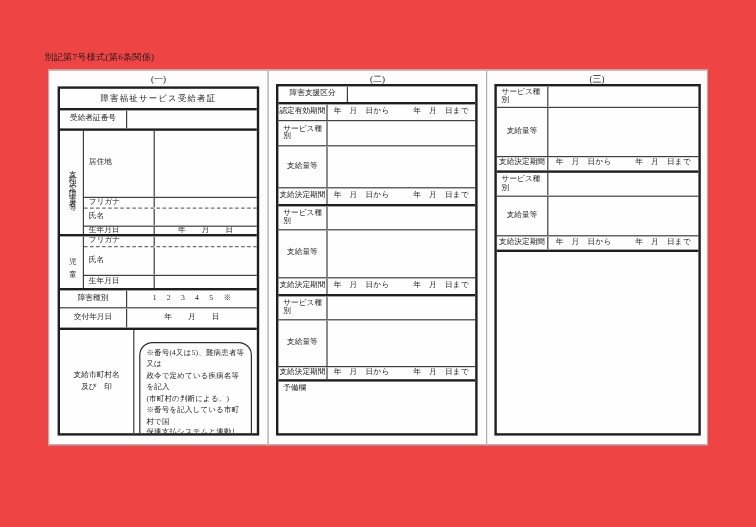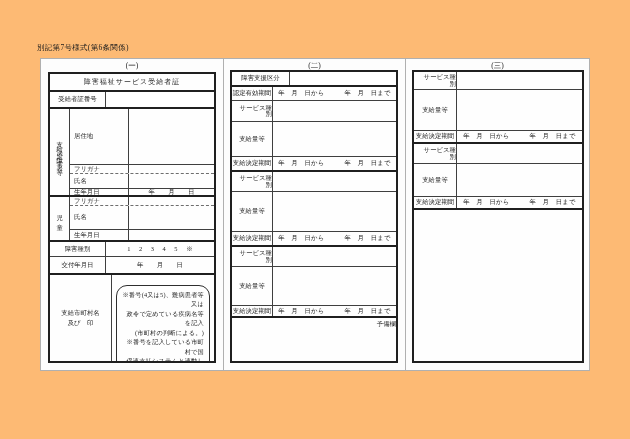--- a/index.html
+++ b/index.html
@@ -1,24 +1,24 @@
 <!DOCTYPE html>
 <html><head>
 <meta charset="utf-8">
 <style>
   html,body{margin:0;padding:0;background:#fbfbfb;}
-  .page{position:relative;width:630px;height:439px;background:#fdba74;overflow:hidden;
+  .page{position:relative;width:630px;height:439px;background:#ef4444;overflow:hidden;
         font-family:"Liberation Serif","DejaVu Serif",serif;color:#1c1c1c;}
   .form-code{position:absolute;left:37px;top:43px;font-size:7.5px;letter-spacing:.3px;}
   .card{position:absolute;top:58px;height:313px;border:1px solid #b0b0b0;background:#fdfdfd;box-sizing:border-box;}
   .card1{left:40px;width:184px;}
   .card2{left:223px;width:183px;}
   .card3{left:405px;width:185px;}
   .index{position:absolute;top:2px;left:0;width:100%;text-align:center;font-size:7.5px;}
-  .tbl{position:absolute;border:2px solid #1f1f1f;background:#fefefe;display:flex;flex-direction:column;box-sizing:border-box;text-align:right;}
+  .tbl{position:absolute;border:2px solid #1f1f1f;background:#fefefe;display:flex;flex-direction:column;box-sizing:border-box;}
   .t1{left:7px;top:13px;width:168px;height:291px;}
   .t2{left:6px;top:11px;width:168px;height:293px;}
   .t3{left:6px;top:11px;width:172px;height:293px;}
   .row{display:flex;flex:0 0 auto;border-bottom:1px solid #3f3f3f;box-sizing:border-box;overflow:hidden;}
   .row.thick{border-bottom:2px solid #1f1f1f;}
   .row.last{border-bottom:none;flex:1 1 auto;}
   .hdr{flex:0 0 auto;display:flex;align-items:center;justify-content:center;font-size:7px;letter-spacing:1px;
        border-bottom:2px solid #1f1f1f;box-sizing:border-box;}
   .lab{display:flex;align-items:center;border-right:1px solid #3f3f3f;box-sizing:border-box;
        font-size:6.4px;line-height:1;flex:0 0 auto;}

